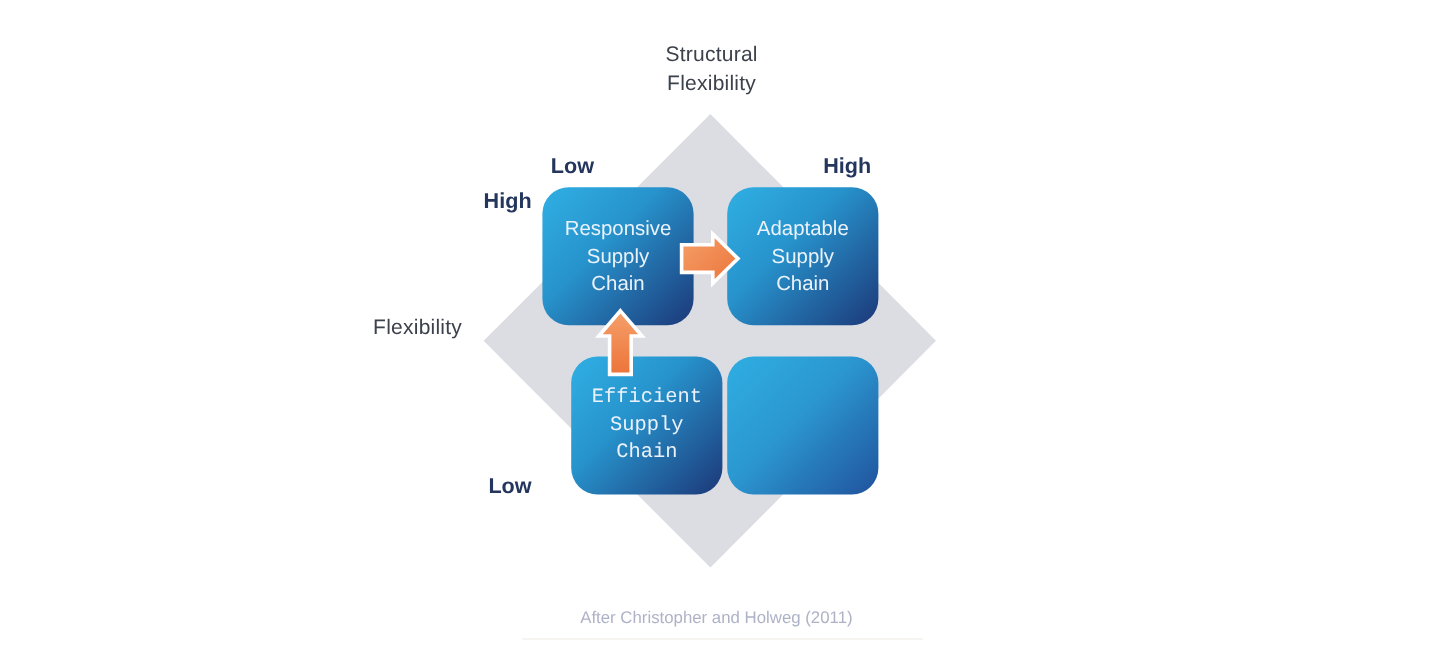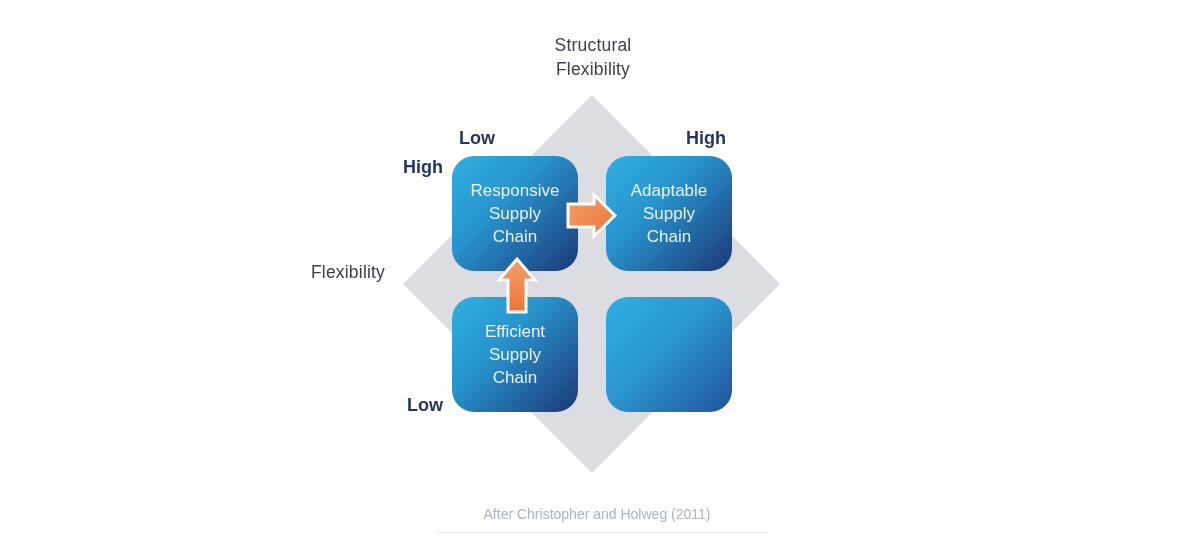--- a/index.html
+++ b/index.html
@@ -51,21 +51,21 @@
     justify-content: center;
     align-items: center;
     text-align: center;
     color: #EAF2FB;
     font-size: 17px;
     line-height: 23px;
     background: linear-gradient(135deg, #2EAADF 8%, #2793CC 40%, #1D3E7E 96%);
   }
   #box-responsive { left: 452px; top: 156px; }
   #box-adaptable  { left: 606px; top: 156px; }
-  #box-efficient  { left: 452px; top: 297px; }
+  #box-efficient  { left: 476px; top: 297px; font-family: Liberation Mono, monospace; }
   #box-empty      { left: 606px; top: 297px;
     background: linear-gradient(135deg, #2EAADF 8%, #2B97D0 45%, #2157A0 96%);
   }
   .caption {
     position: absolute;
     left: 447px;
     top: 506px;
     width: 300px;
     text-align: center;
     font-size: 14px;

